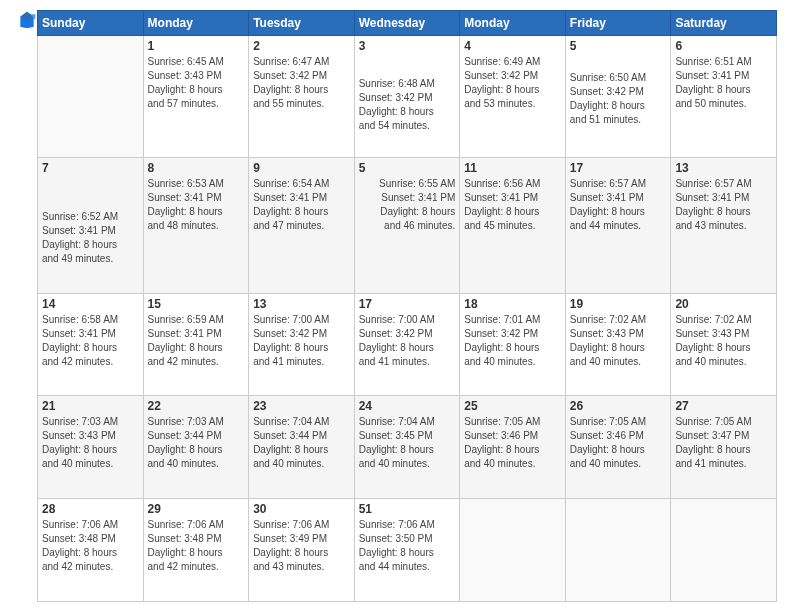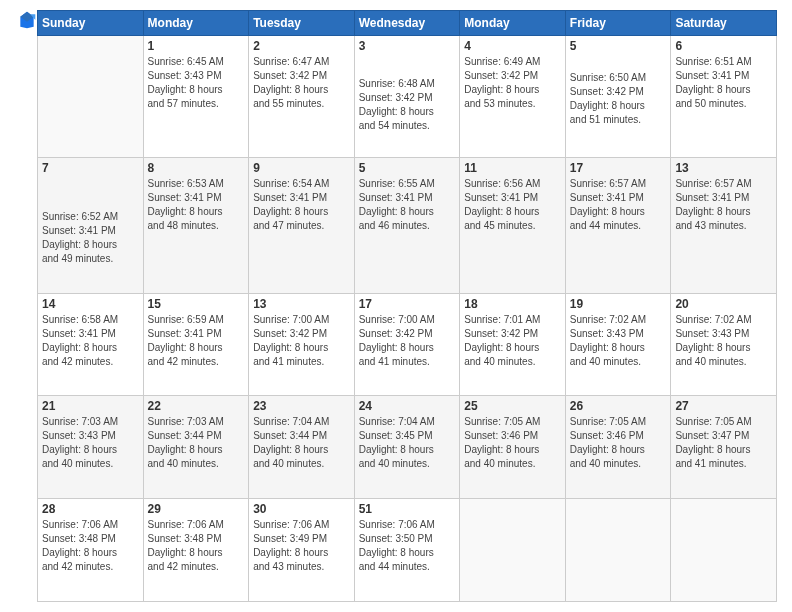--- a/index.html
+++ b/index.html
@@ -199,21 +199,21 @@
           </td>
           <td>
             <span class="day-num">9</span>
             <div class="day-info" style="white-space: pre-line;">Sunrise: 6:54 AM
 Sunset: 3:41 PM
 Daylight: 8 hours
 and 47 minutes.</div>
           </td>
           <td>
             <span class="day-num">5</span>
-            <div class="day-info" style="white-space: pre-line;">Sunrise: 6:55 AM
+            <div class="day-info" style="white-space: pre-line; text-align: right;">Sunrise: 6:55 AM
 Sunset: 3:41 PM
 Daylight: 8 hours
 and 46 minutes.</div>
           </td>
           <td>
             <span class="day-num">11</span>
             <div class="day-info" style="white-space: pre-line;">Sunrise: 6:56 AM
 Sunset: 3:41 PM
 Daylight: 8 hours
 and 45 minutes.</div>

